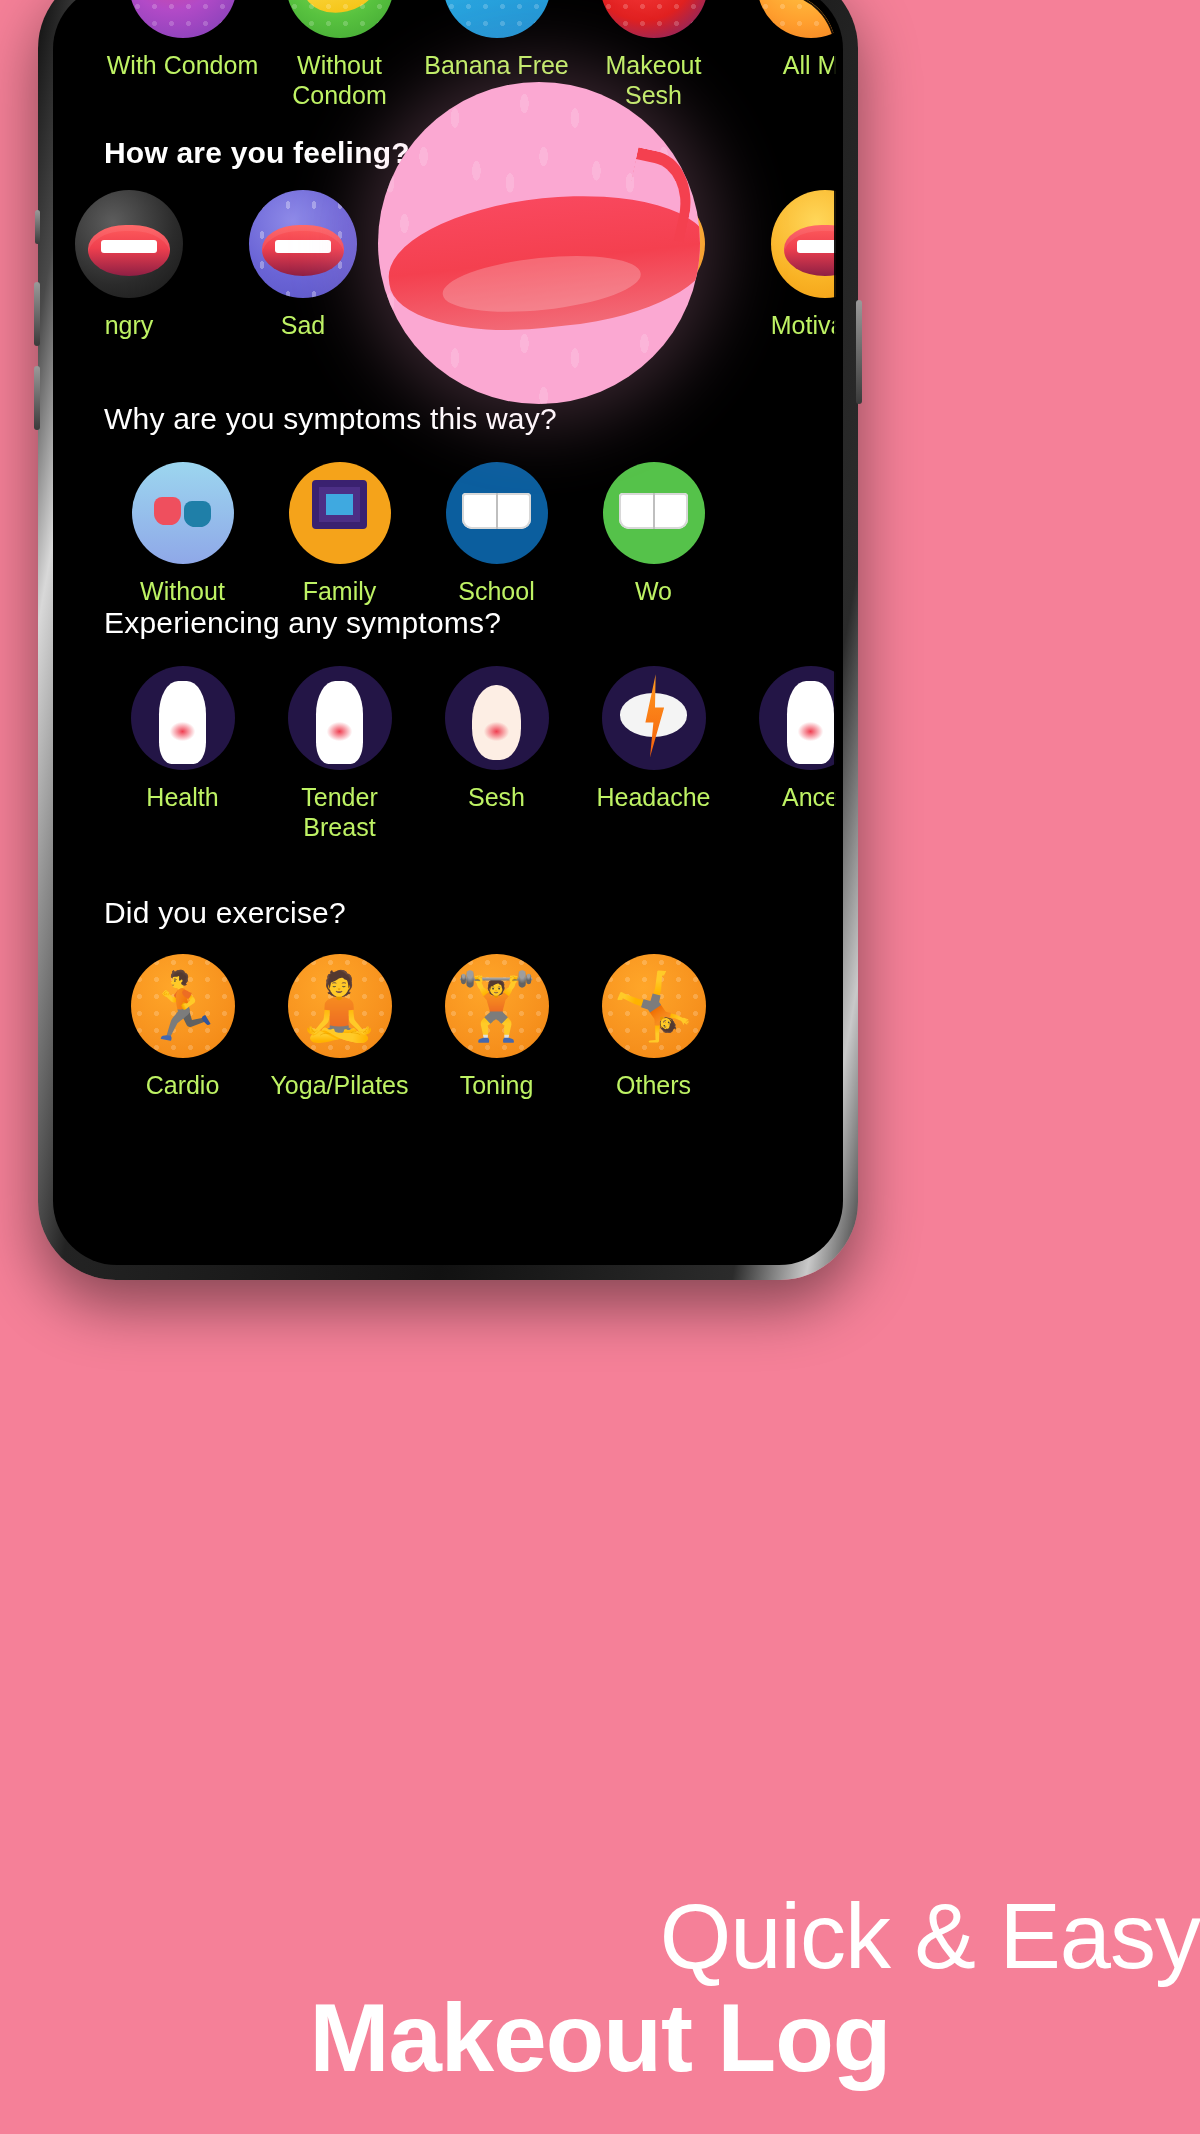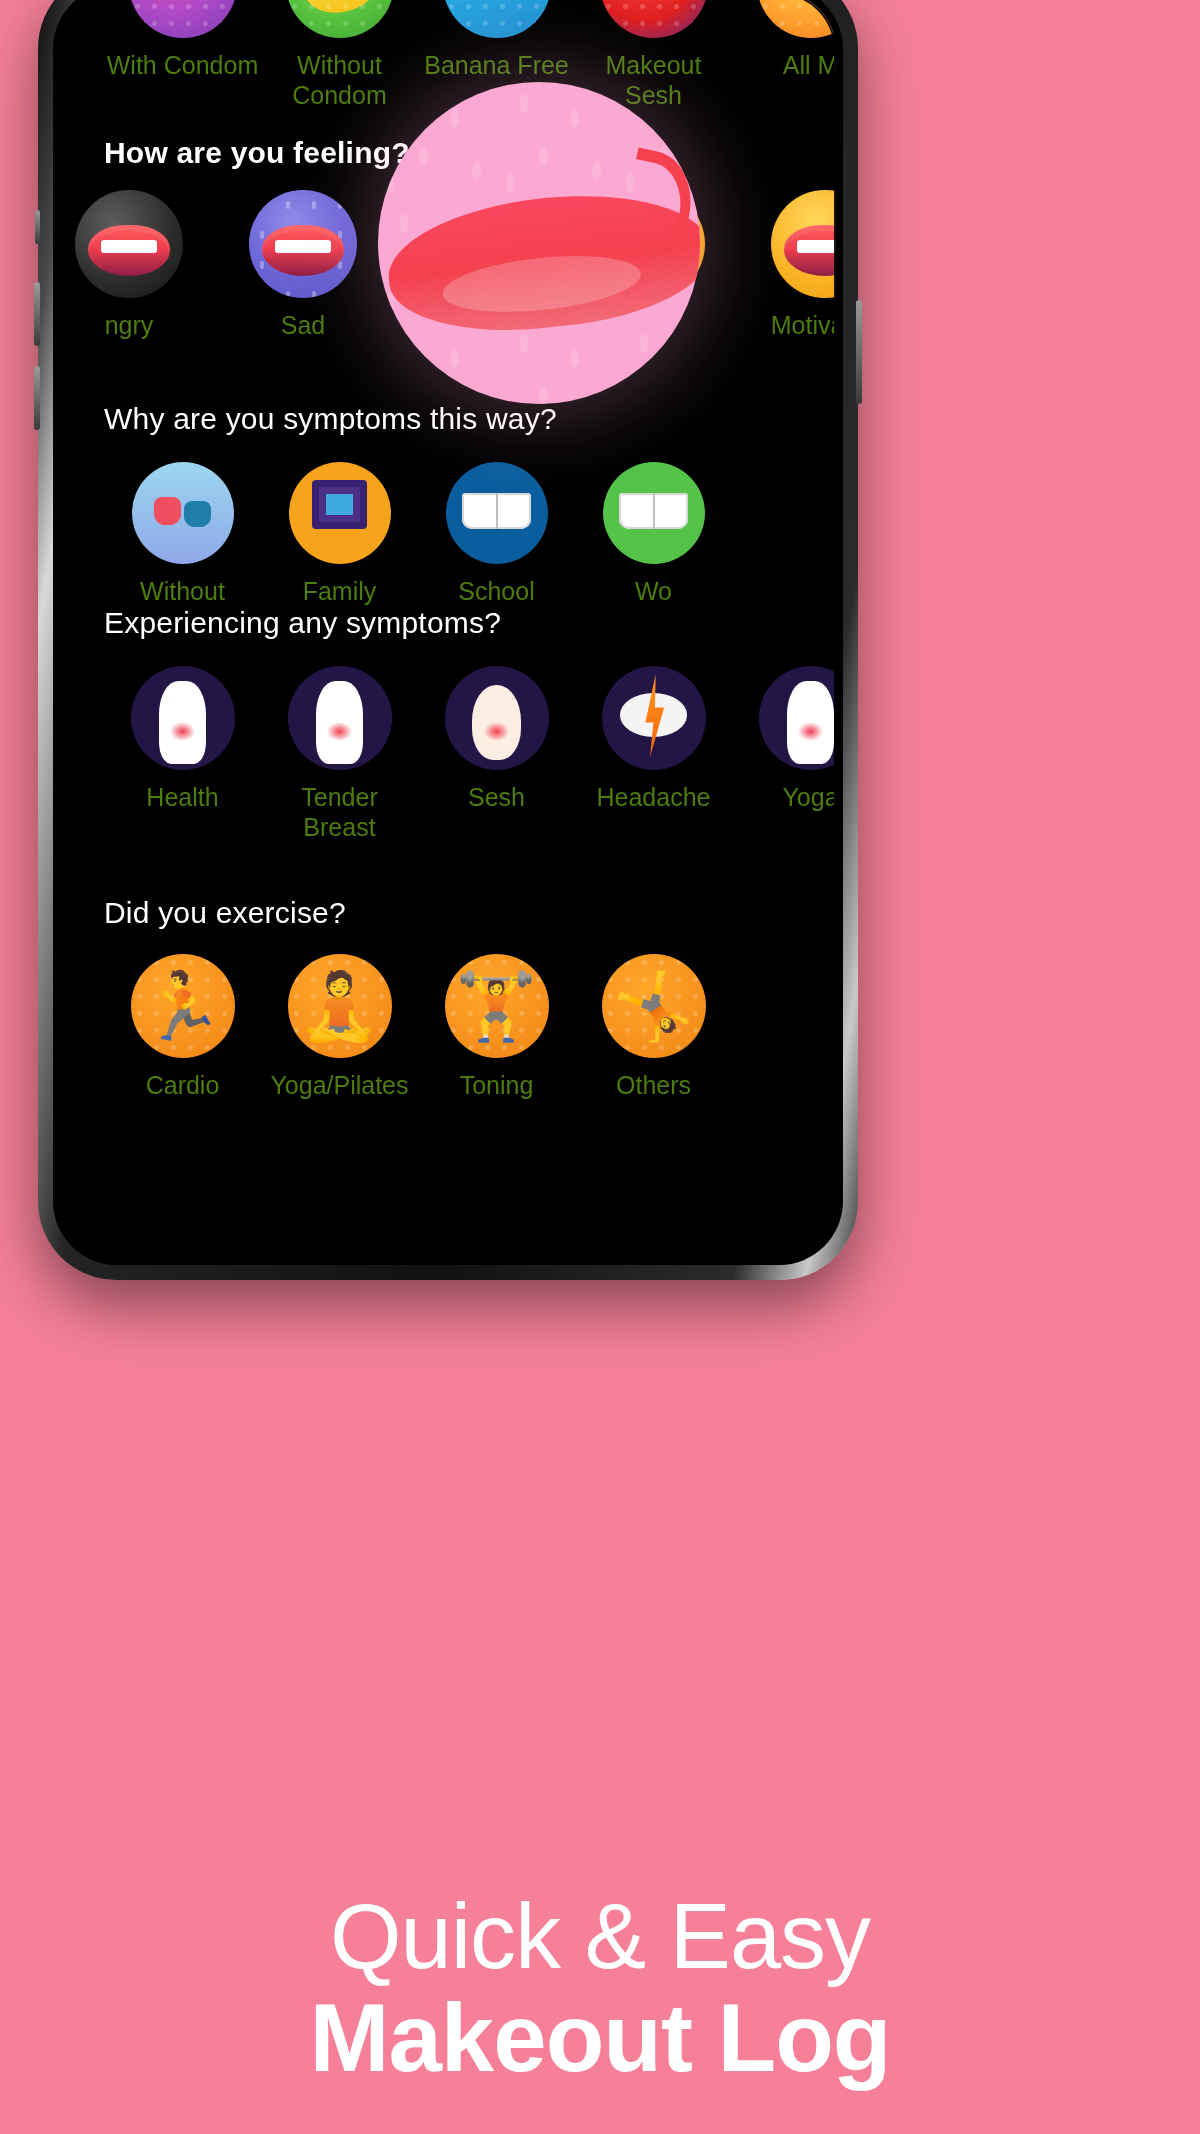--- a/index.html
+++ b/index.html
@@ -68,21 +68,21 @@
     flex:0 0 157px;
     display:flex;
     flex-direction:column;
     align-items:center;
   }
   .cell-label {
     margin-top:12px;
     font-size:25px;
     line-height:30px;
     text-align:center;
-    color:#4d7c0f;
+    color:#bef264;
     white-space:pre-line;
   }
   .ic { border-radius:50%; position:relative; overflow:hidden; }
 
   
   #row-protection { margin-top:-62px; }
   #row-protection .ic { width:108px; height:108px; }
 
   .fruit-a { background:radial-gradient(circle at 40% 30%,#e0488f 0%,#b24ac7 48%,#7a3fb5 100%); }
   .fruit-b { background:radial-gradient(circle at 45% 35%,#9ae05a 0%,#58c23f 55%,#3fa332 100%); }
@@ -224,20 +224,21 @@
     position:absolute;
     left:0; right:0; bottom:46px;
     text-align:center;
     color:#fff;
   }
   #promo-line1 {
     font-size:92px;
     font-weight:400;
     line-height:96px;
     letter-spacing:-1px;
+    text-align:right;
   }
   #promo-line2 {
     font-size:96px;
     font-weight:700;
     line-height:100px;
     letter-spacing:-1px;
     margin-top:4px;
   }
 
   
@@ -392,21 +393,21 @@
                 <span class="cloud"></span>
                 <span class="bolt"></span>
               </div>
             <div class="cell-label">Headache</div>
           </div>
           <div class="cell">
             <div class="ic">
                 <span class="torso"></span>
                 <span class="redglow"></span>
               </div>
-            <div class="cell-label">Yoga</div>
+            <div class="cell-label">Ance</div>
           </div>
         </div>
 
         <div class="section-title" id="sec-exercise">Did you exercise?</div>
         <div class="row" id="row-exercise">
           <div class="cell">
             <div class="ic">
               <span class="dots"></span>
               <span class="silhouette">🏃</span>
             </div>

